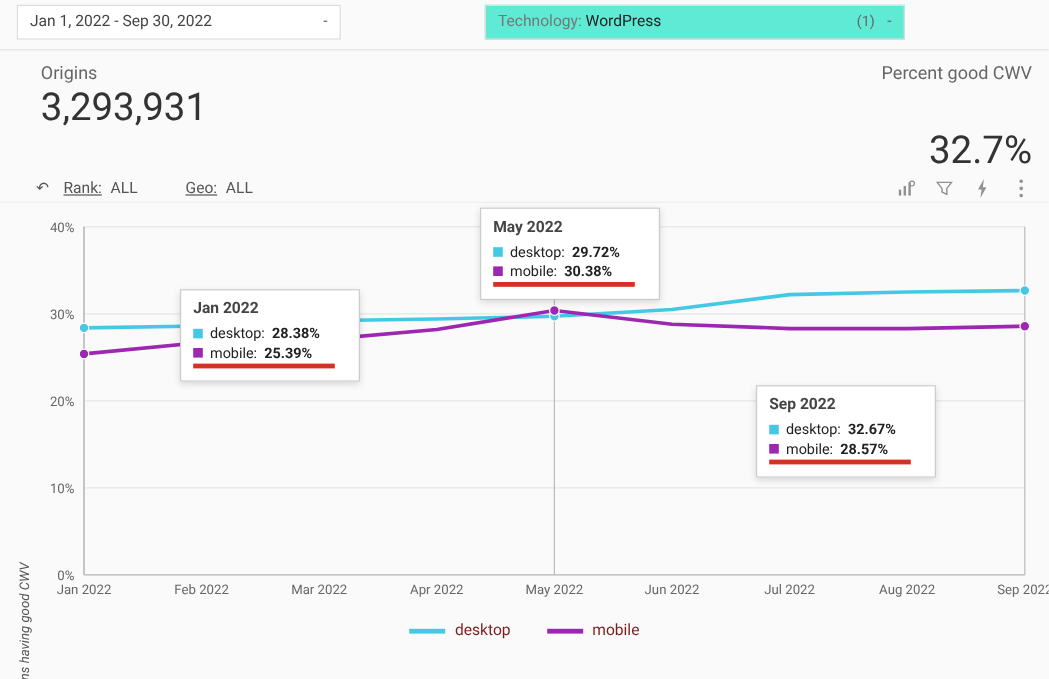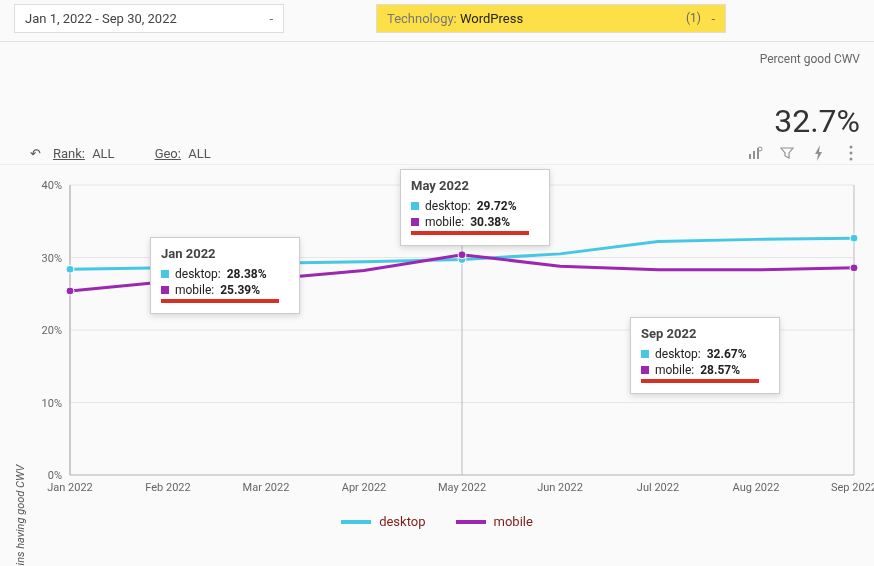--- a/index.html
+++ b/index.html
@@ -1,32 +1,32 @@
 <!DOCTYPE html>
 <html><head>
 <meta charset="utf-8">
 <style>
   * { box-sizing: border-box; margin: 0; padding: 0; }
   body { font-family: Roboto, Arial, sans-serif; background: #fafafa; width: 874px; height: 566px; overflow: hidden; color: #222; }
-  .top-filters { display: flex; gap: 92px; padding: 4px 14px 8px 14px; border-bottom: 1px solid #e0e0e0; }
+  .top-filters { display: flex; gap: 120px; padding: 4px 14px 8px 14px; border-bottom: 1px solid #e0e0e0; }
   .filter-box { background: #fff; border: 1px solid #ddd; padding: 6px 10px 6px 10px; font-size: 13px; color: #444; position: relative; width: 270px; }
   .filter-box .dash { position:absolute; right:10px; top:6px; color:#666; }
-  .filter-box2 { background:#fde047; border:1px solid #ddd; padding:6px 10px; font-size:13px; color:#444; position:relative; width: 350px;}
+  .filter-box2 { background:#5eead4; border:1px solid #ddd; padding:6px 10px; font-size:13px; color:#444; position:relative; width: 350px;}
   .filter-box2 .label { color:#777; }
   .filter-box2 .val { color:#222; }
   .filter-box2 .count { position:absolute; right:24px; top:6px; color:#666; font-size:12px;}
   .filter-box2 .dash { position:absolute; right:10px; top:6px; color:#666;}
   .header-row { display:flex; justify-content:space-between; align-items:flex-start; padding: 10px 14px 2px 34px; }
   .origins-block .small { font-size: 15px; color:#666; }
   .origins-block .big { font-size: 32px; color:#333; }
   .title-block { text-align:center; flex:1; margin-top: 4px;}
   .title-block .l1 { font-size: 24px; color:#333; }
   .title-block .l2 { font-size: 26px; color:#111; font-weight:700; }
   .pct-block { text-align:right; }
-  .pct-block .small { font-size:12px; color:#666; }
+  .pct-block .small { font-size:15px; color:#666; }
   .pct-block .big { font-size:32px; color:#333;margin-top:36px; }
   .toolbar { display:flex; align-items:center; padding: 2px 14px 2px 30px; font-size:13px; color:#555; border-bottom:1px solid #eee;}
   .toolbar .undo { margin-right:12px; }
   .toolbar .label-u { text-decoration: underline; margin-right:4px;text-align:right;}
   .toolbar .group { margin-right: 40px; }
   .toolbar .spacer { flex:1; }
   .toolbar .icon { width:18px; height:18px; margin-left:14px; opacity:0.7; cursor:pointer; display:inline-flex; align-items:center; justify-content:center;}
   .chart-wrap { position:relative; padding: 0 0 0 0; }
   svg.chart { display:block; }
   .ylabel { position:absolute; left:14px; top: 420px; transform: rotate(-90deg); transform-origin: left top; font-size:11px; font-style: italic; color:#555; white-space:nowrap;}
@@ -53,20 +53,24 @@
   </div>
   <div class="filter-box2">
     <span class="label"><span>Technology</span>: </span>
     <span class="val">WordPress</span>
     <span class="count">(1)</span>
     <span class="dash">-</span>
   </div>
 </div>
 
 <div class="header-row">
+  <div class="origins-block">
+    <div class="small">Origins</div>
+    <div class="big">3,293,931</div>
+  </div>
   <div class="title-block">
   </div>
   <div class="pct-block">
     <div class="small">Percent good CWV</div>
     <div class="big">32.7%</div>
   </div>
 </div>
 
 <div class="toolbar">
   <span class="undo">↶</span>

